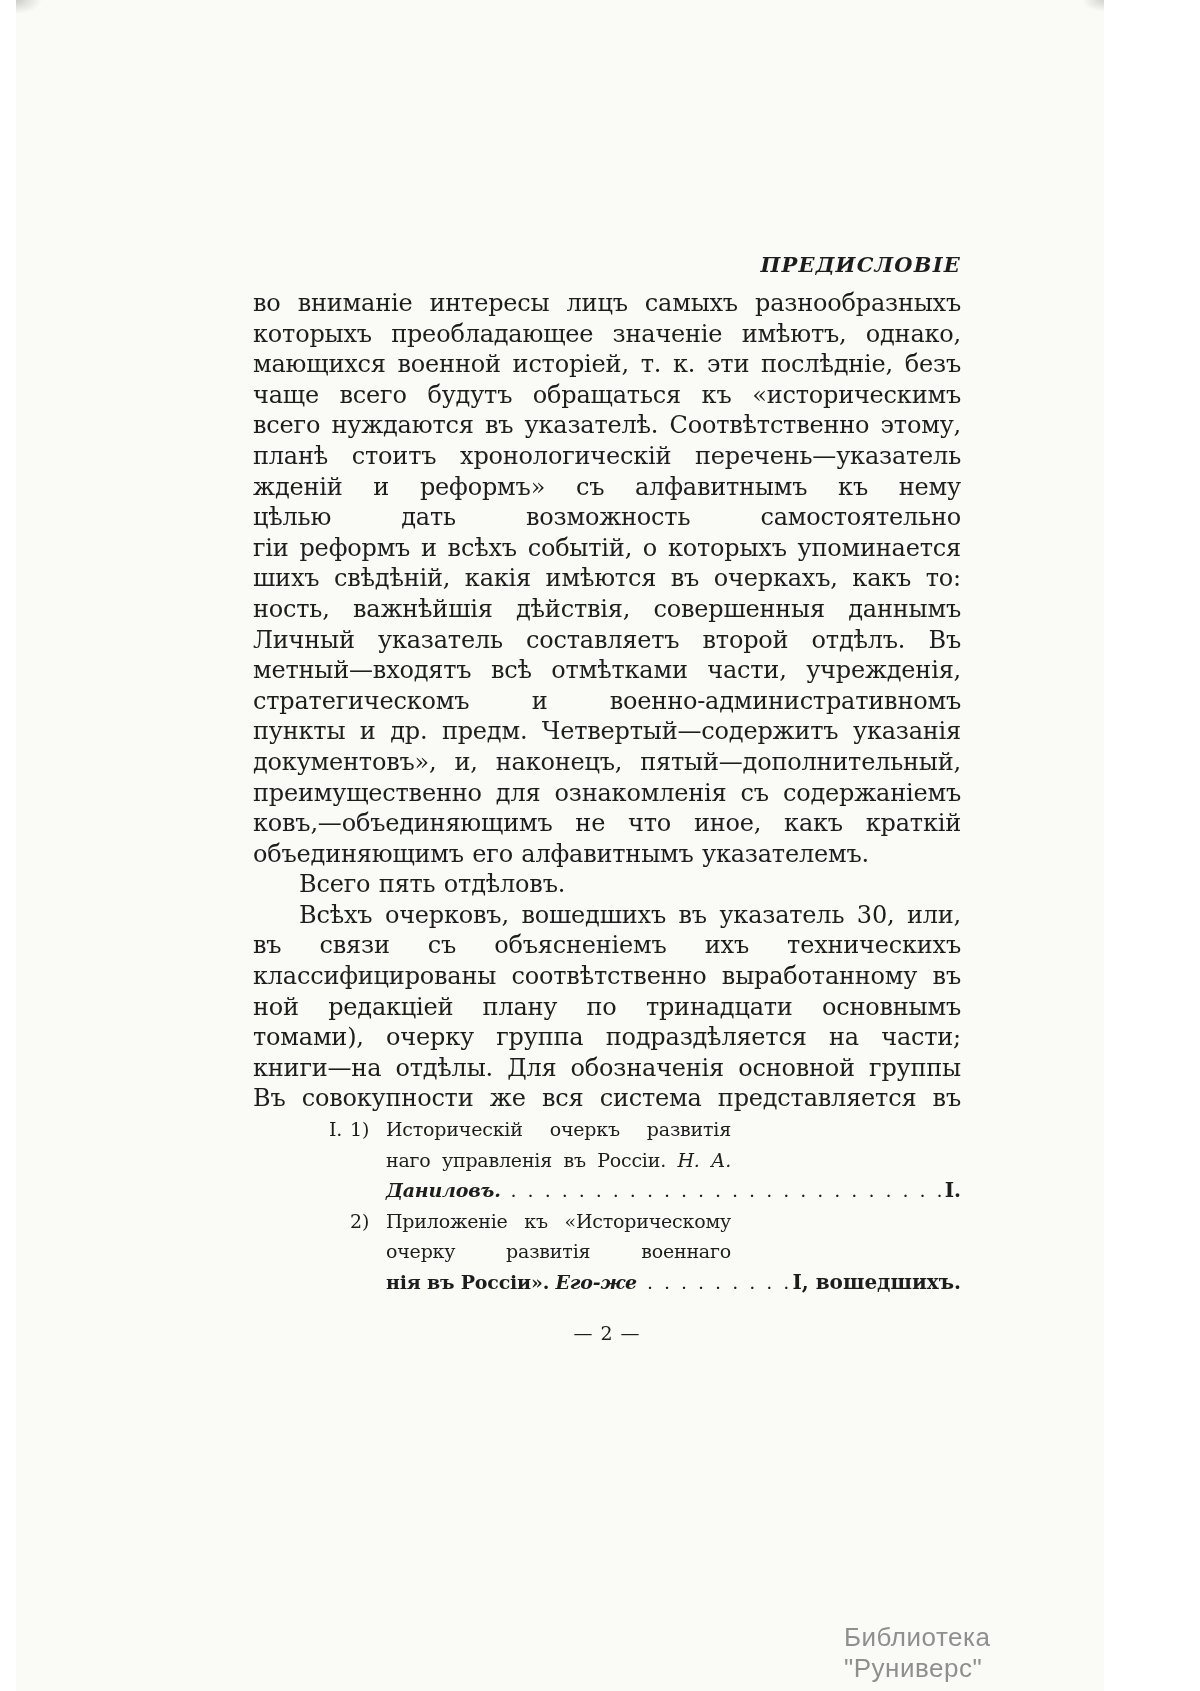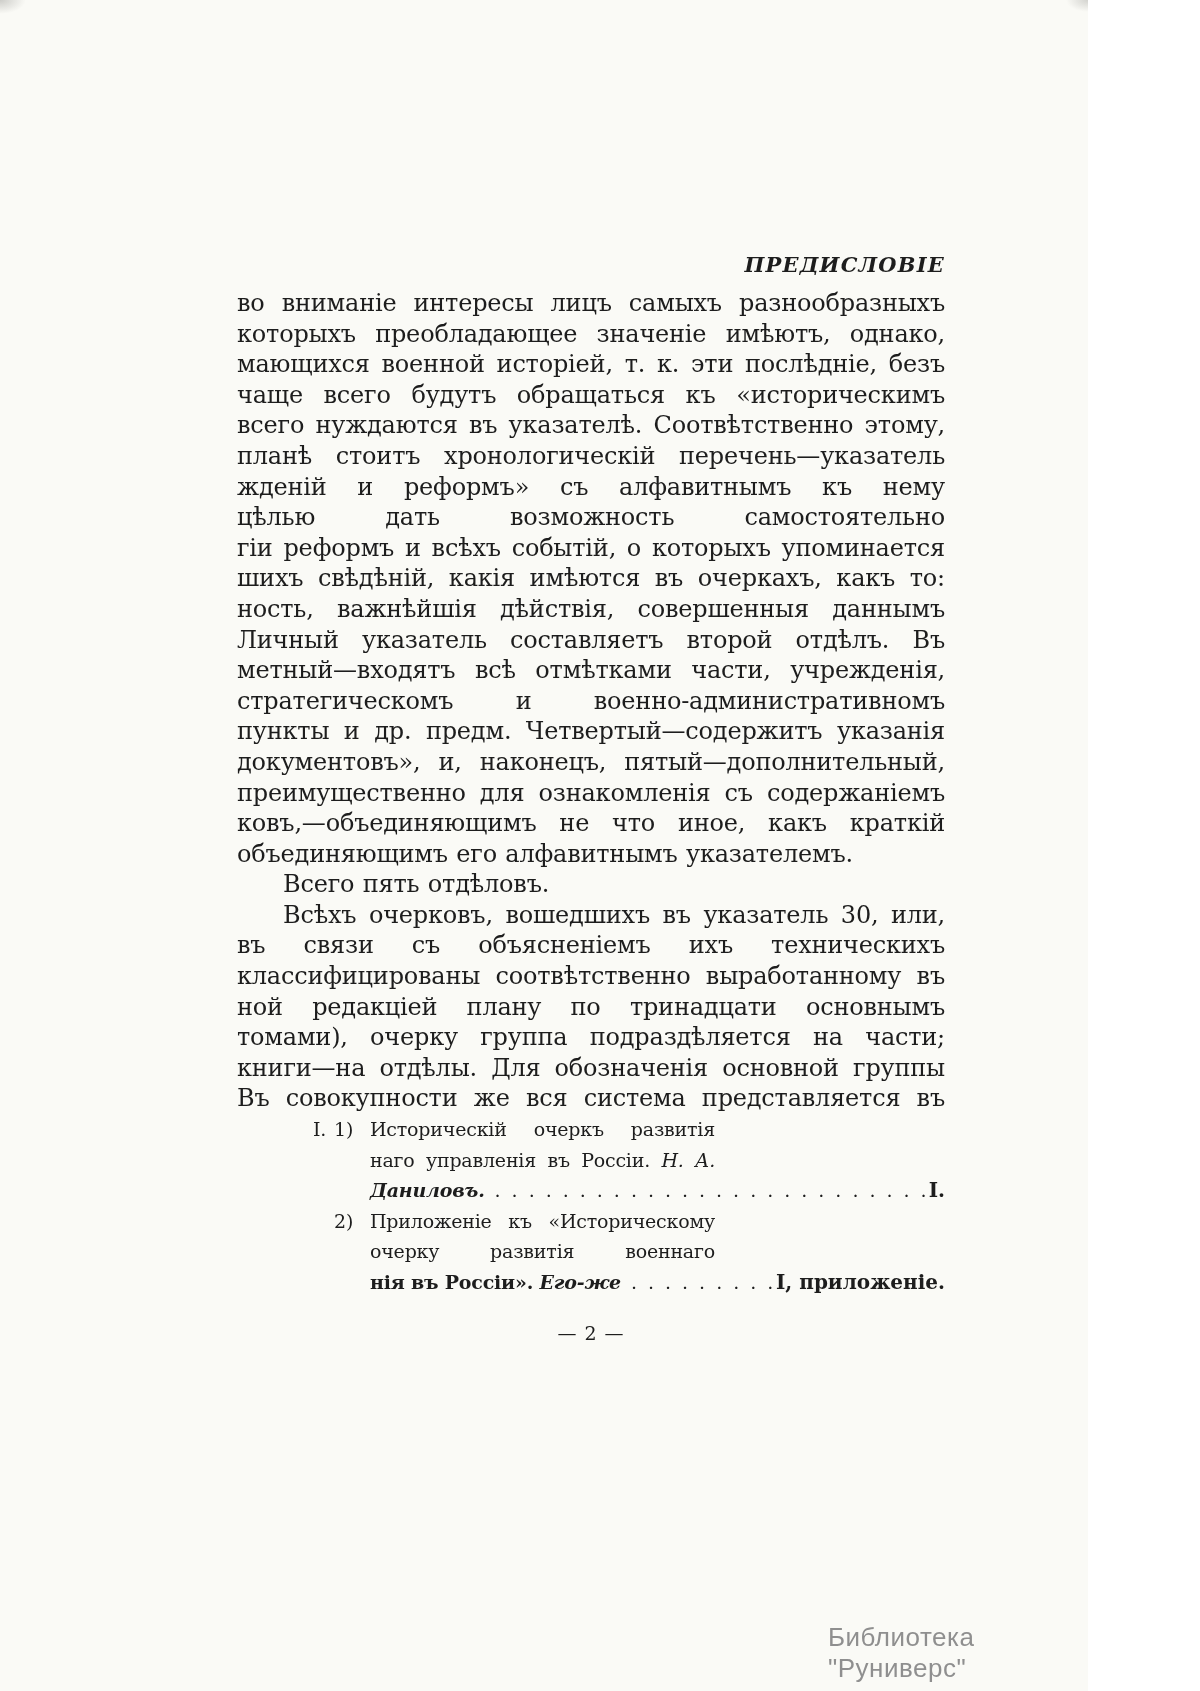--- a/index.html
+++ b/index.html
@@ -3,20 +3,21 @@
 <meta charset="utf-8">
 <style>
   html,body { margin:0; padding:0; }
   .sheet {
     position:relative;
     width:1088px; height:1691px;
     background:#fafaf6;
     font-family:"DejaVu Serif","Liberation Serif",serif;
     color:#1d1d1d;
     overflow:hidden;
+    margin-left:16px;
   }
   .scan-smudge { position:absolute; pointer-events:none; }
   .smudge-tl { left:0; top:0; width:26px; height:14px;
     background:radial-gradient(ellipse at 0 0, rgba(120,120,115,.35), transparent 70%); }
   .smudge-tr { right:0; top:0; width:22px; height:12px;
     background:radial-gradient(ellipse at 100% 0, rgba(120,120,115,.3), transparent 70%); }
 
   .textcol { position:absolute; left:237px; top:252px; width:708px; }
 
   .header {
@@ -133,20 +134,20 @@
     </div>
     <div class="irow">
       <span class="sp-roman"></span>
       <span class="sp-num"></span>
       <span class="itxt">очерку развитія военнаго управле-</span>
     </div>
     <div class="irow">
       <span class="lead-indent"></span>
       <span class="lead-text"><span>нія въ Россіи».</span> <i>Его-же</i></span>
       <span class="dots">............................................................</span>
-      <span class="vol">I, приложеніе.</span>
+      <span class="vol">I, вошедшихъ.</span>
     </div>
 
     <div class="pagenum">— 2 —</div>
   </div>
 
   <div class="watermark">Библиотека "Руниверс"</div>
 </div>
 
 </body></html>

